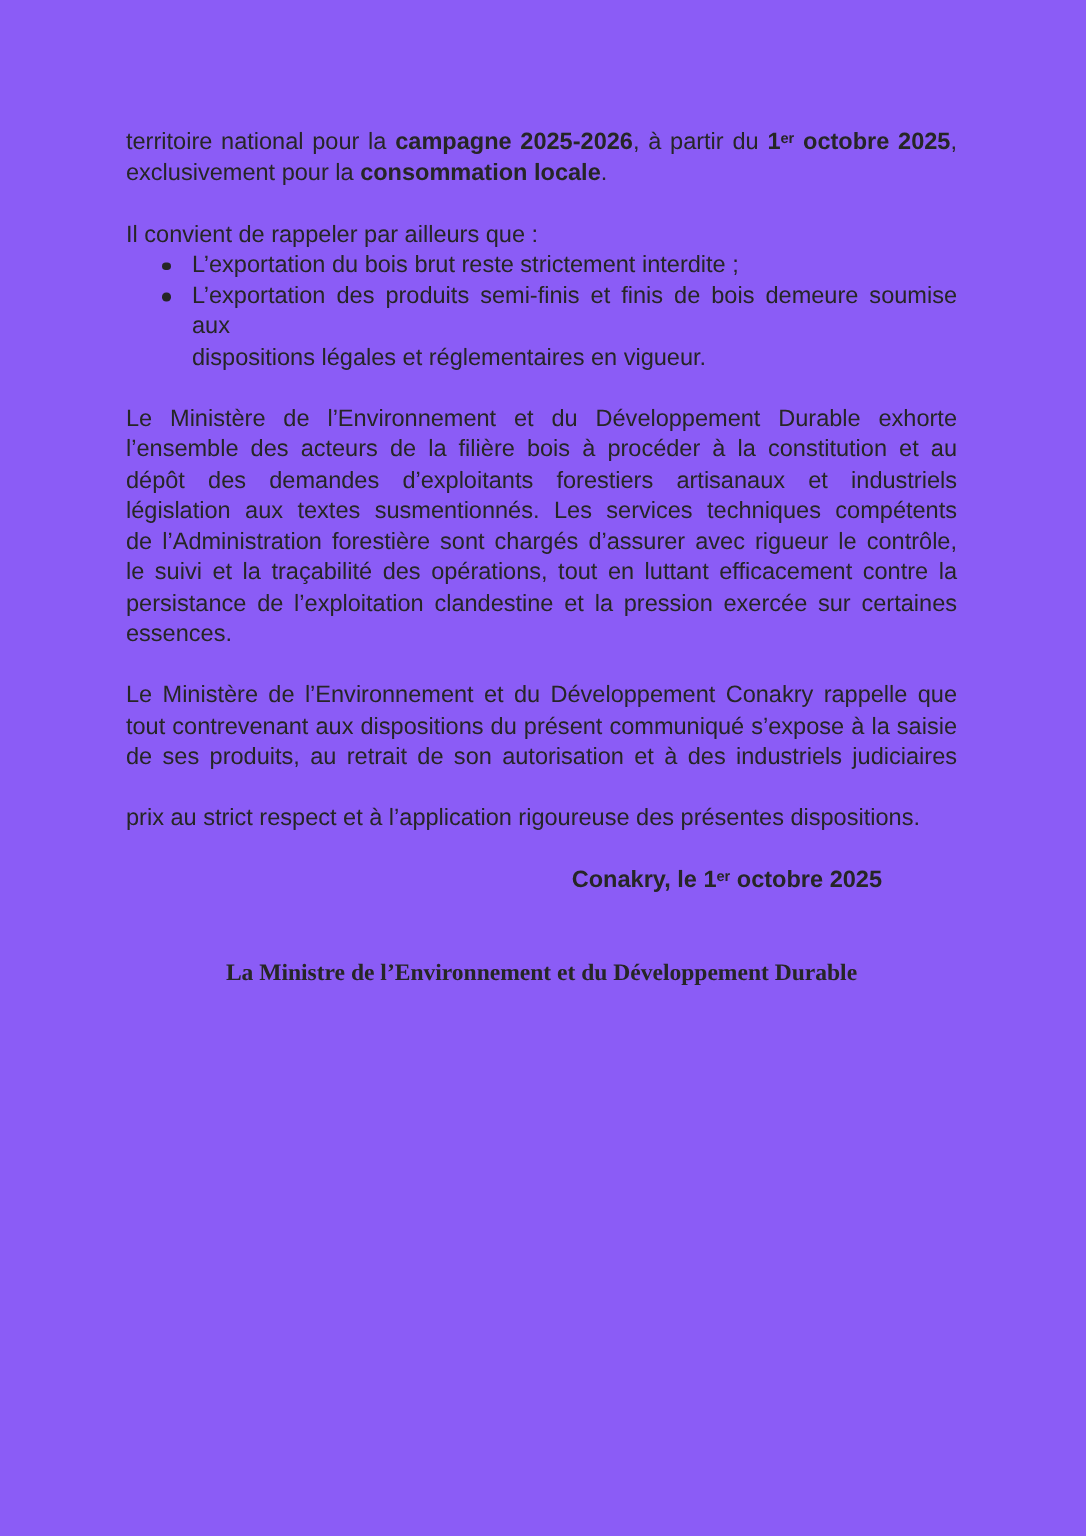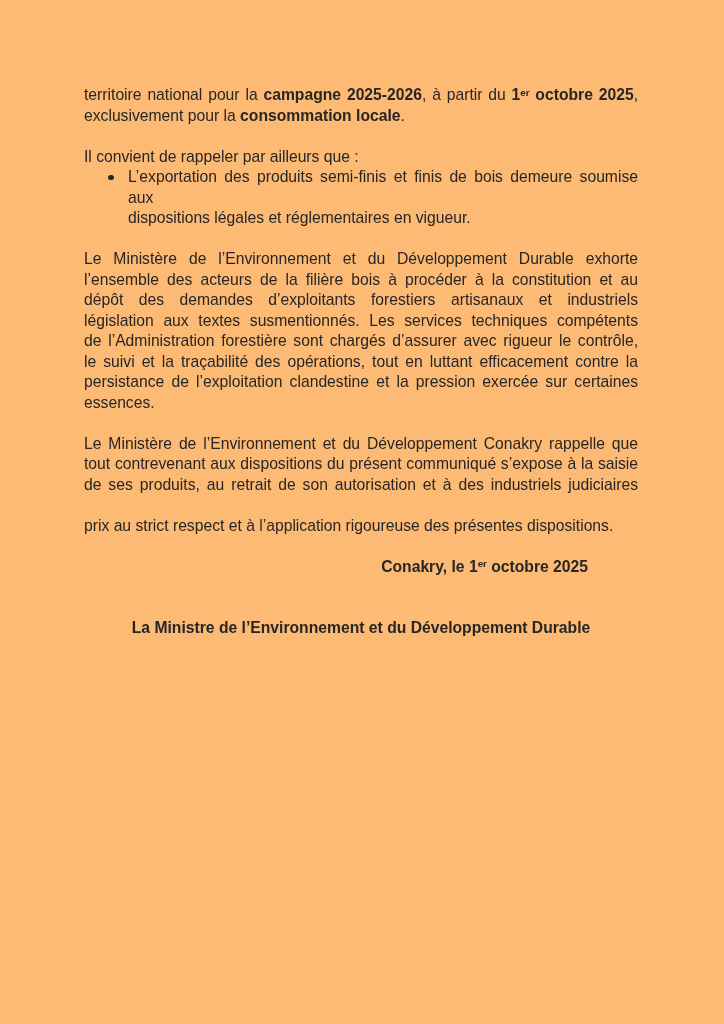--- a/index.html
+++ b/index.html
@@ -4,21 +4,21 @@
 <style>
   html, body { margin: 0; padding: 0; }
   body {
     width: 724px; height: 1024px;
     background: #ffffff;
     font-family: "Liberation Sans", sans-serif;
   }
   .page {
     position: relative;
     width: 724px; height: 1024px;
-    background: #fdba74;
+    background: #8b5cf6;
     overflow: hidden;
   }
   .content {
     position: absolute;
     left: 84px; top: 85px;
     width: 554px;
     font-size: 15.7px;
     line-height: 20.5px;
     color: #262626;
   }
@@ -34,35 +34,39 @@
   }
   .bullet-item { position: relative; padding-left: 44px; }
   .bullet-item .dot {
     position: absolute;
     left: 24px; top: 7.5px;
     width: 5.5px; height: 5.5px;
     border-radius: 50%;
     background: #262626;
   }
   .date-line { text-align: right; padding-right: 50px; font-weight: bold; }
-  .signature { text-align: center; font-weight: bold; }
+  .signature { text-align: center; font-weight: bold; font-family: Liberation Serif, serif; }
 </style>
 </head>
 <body>
 
 <div class="page">
   <div class="content">
       <div class="paragraph" style="margin-bottom: 20.5px;">
         <div class="line j">territoire national pour la <b>campagne 2025-2026</b>, à partir du <b>1</b><b><sup class="sp">er</sup></b><b> octobre 2025</b>,</div>
         <div class="line">exclusivement pour la <b>consommation locale</b>.</div>
       </div>
       <div class="paragraph" style="margin-bottom: 0px;">
         <div class="line">Il convient de rappeler par ailleurs que :</div>
       </div>
       <div style="margin-bottom: 20.5px;">
+        <div class="bullet-item">
+          <span class="dot"></span>
+          <div class="line">L’exportation du bois brut reste strictement interdite ;</div>
+        </div>
         <div class="bullet-item">
           <span class="dot"></span>
           <div class="line j">L’exportation des produits semi-finis et finis de bois demeure soumise aux</div>
           <div class="line">dispositions légales et réglementaires en vigueur.</div>
         </div>
       </div>
       <div class="paragraph" style="margin-bottom: 20.5px;">
         <div class="line j">Le Ministère de l’Environnement et du Développement Durable exhorte</div>
         <div class="line j">l’ensemble des acteurs de la filière bois à procéder à la constitution et au</div>
         <div class="line j">dépôt des demandes d’exploitants forestiers artisanaux et industriels</div>

